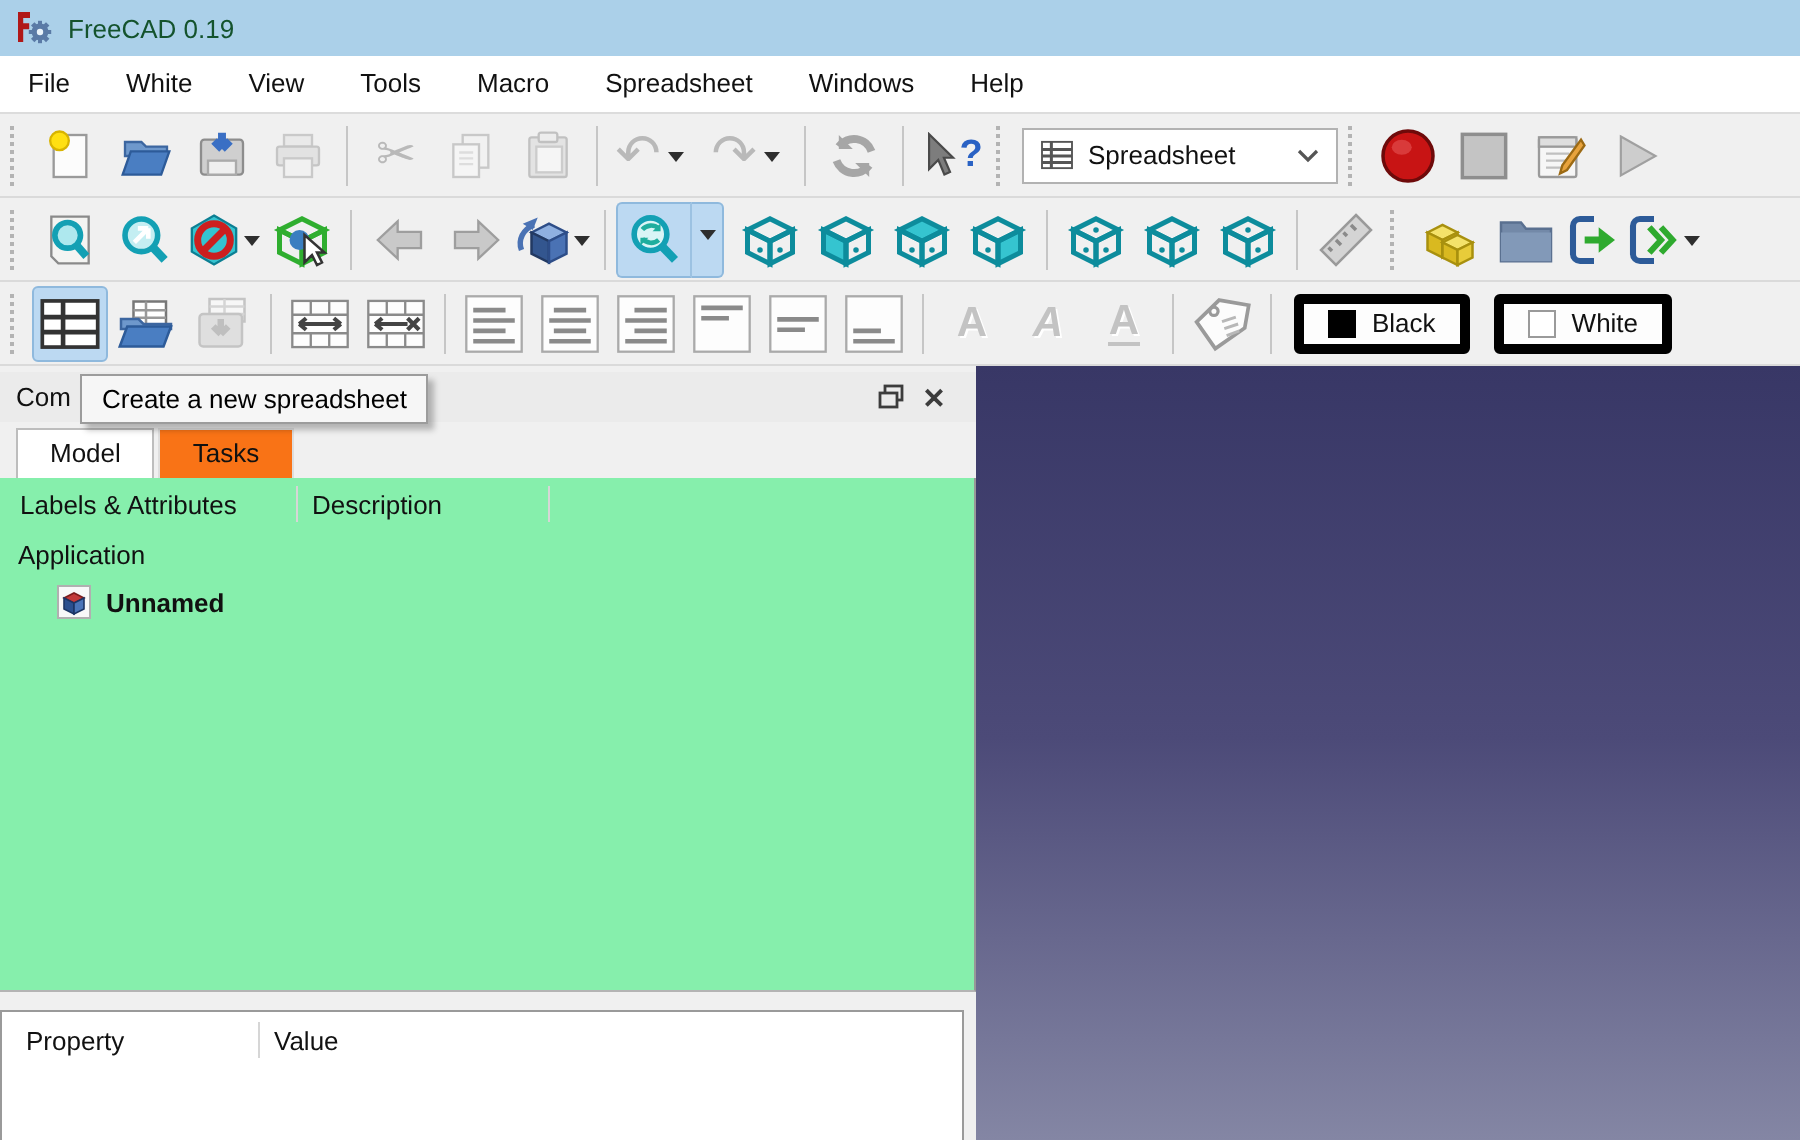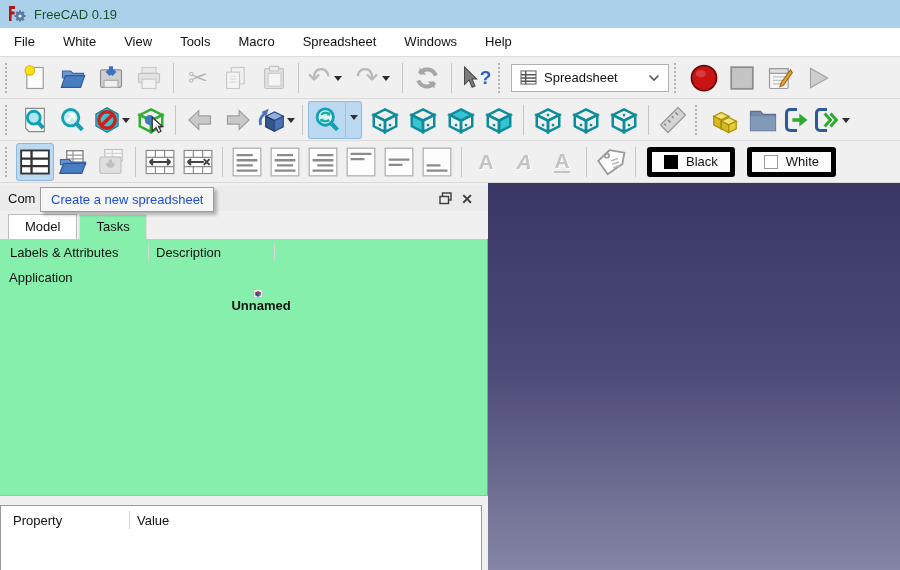--- a/index.html
+++ b/index.html
@@ -43,43 +43,43 @@
   .main { position:absolute; top:183px; left:0; right:0; bottom:0; display:flex; background:#f0f0f0; }
   .dock { width:488px; display:flex; flex-direction:column; padding-top:3px; }
   .dock-header { height:25px; background:#ebebeb; display:flex; align-items:center; padding:0 10px 0 8px; }
   .dock-title { flex:1; white-space:nowrap; overflow:hidden; }
   .dock-btn { display:flex; align-items:center; justify-content:center; width:22px; height:22px; color:#3c3c3c; }
   .close-x { font-size:14px; font-weight:bold; color:#3c3c3c; }
 
   .tabs { height:27px; display:flex; align-items:flex-end; padding-left:8px; margin-top:1px; }
   .tab { padding:4px 16px 5px 16px; }
   .tab.active { background:#fff; border:1px solid #bdbdbd; border-bottom:none; }
-  .tab.inactive { background:#86efac; border:1px solid #dedede; border-bottom:none; margin-left:2px; }
+  .tab.inactive { background:#f97316; border:1px solid #dedede; border-bottom:none; margin-left:2px; }
 
   .tree { position:relative; height:257px; background:#86efac; border-right:1px solid #989898; border-bottom:1px solid #b4b4b4; overflow:hidden; }
   .tree-header { position:relative; height:26px; display:flex; align-items:center; }
   .tree-col1 { padding-left:10px; width:148px; }
   .tree-col2 { padding-left:8px; width:118px; }
   .hdr-div { position:absolute; top:4px; width:1px; height:18px; background:#d6d6d6; }
   .tree-row { display:flex; align-items:center; height:24px; }
   .indent1 { padding-left:9px; }
-  .indent2 { padding-left:28px;flex-direction:column; }
+  .indent2 { padding-left:28px; }
   .doc-label { font-weight:bold; margin-left:7px; }
 
   .splitter { height:9px; background:#f0f0f0; }
 
   .props { flex:1; background:#fff; border:1px solid #9a9a9a; border-bottom:none; margin-right:6px; }
   .props-header { position:relative; height:28px; display:flex; align-items:center; }
   .props-col1 { padding-left:12px; width:128px; }
   .props-col2 { padding-left:8px; }
 
   .viewport { flex:1; background:linear-gradient(180deg,#383766 0%,#4c4a78 48%,#8486a4 100%); }
 
   
-  .tooltip { position:absolute; left:40px; top:187px; height:25px; line-height:23px; background:#f6f6f6; border:1px solid #9c9c9c; padding:0 10px; box-shadow:3px 3px 3px rgba(0,0,0,0.25); color:#1d4ed8; z-index:9; white-space:nowrap; }
+  .tooltip { position:absolute; left:40px; top:187px; height:25px; line-height:23px; background:#f6f6f6; border:1px solid #9c9c9c; padding:0 10px; box-shadow:3px 3px 3px rgba(0,0,0,0.25); color:#000000; z-index:9; white-space:nowrap; }
 
   svg { display:block; }
 </style>
 </head>
 <body>
 
 <div class="app">
 
   <div class="titlebar">
     <span>

